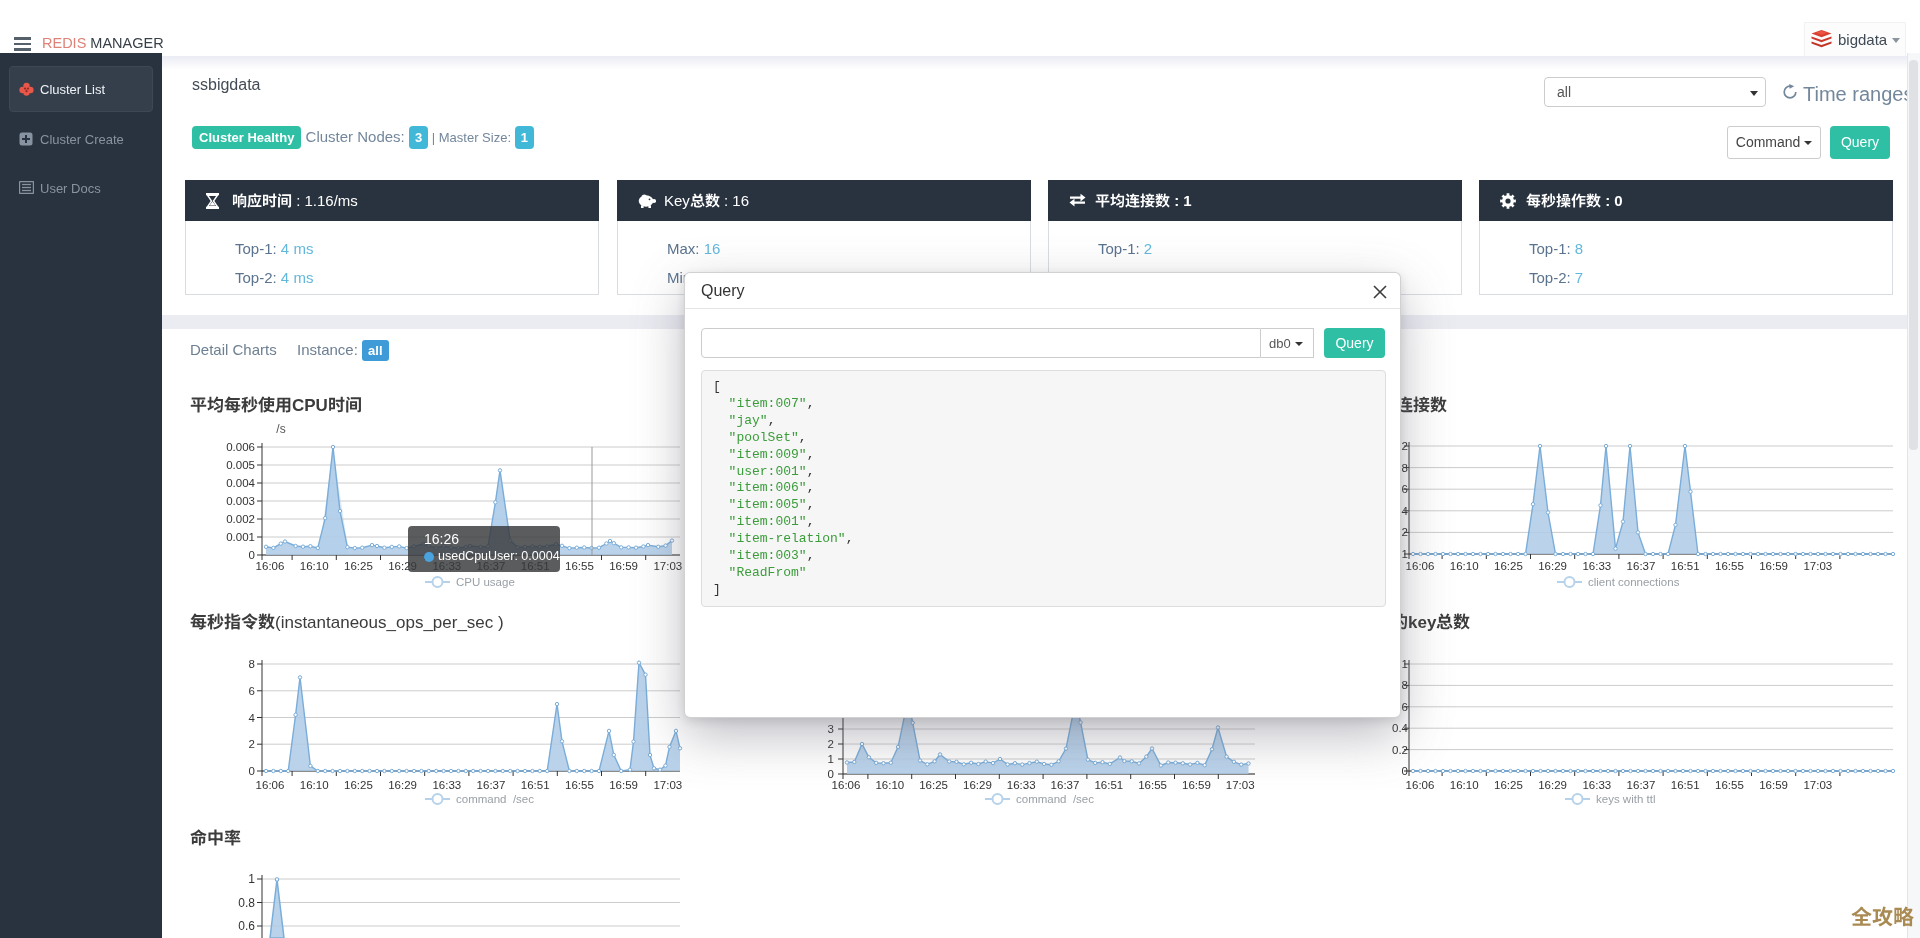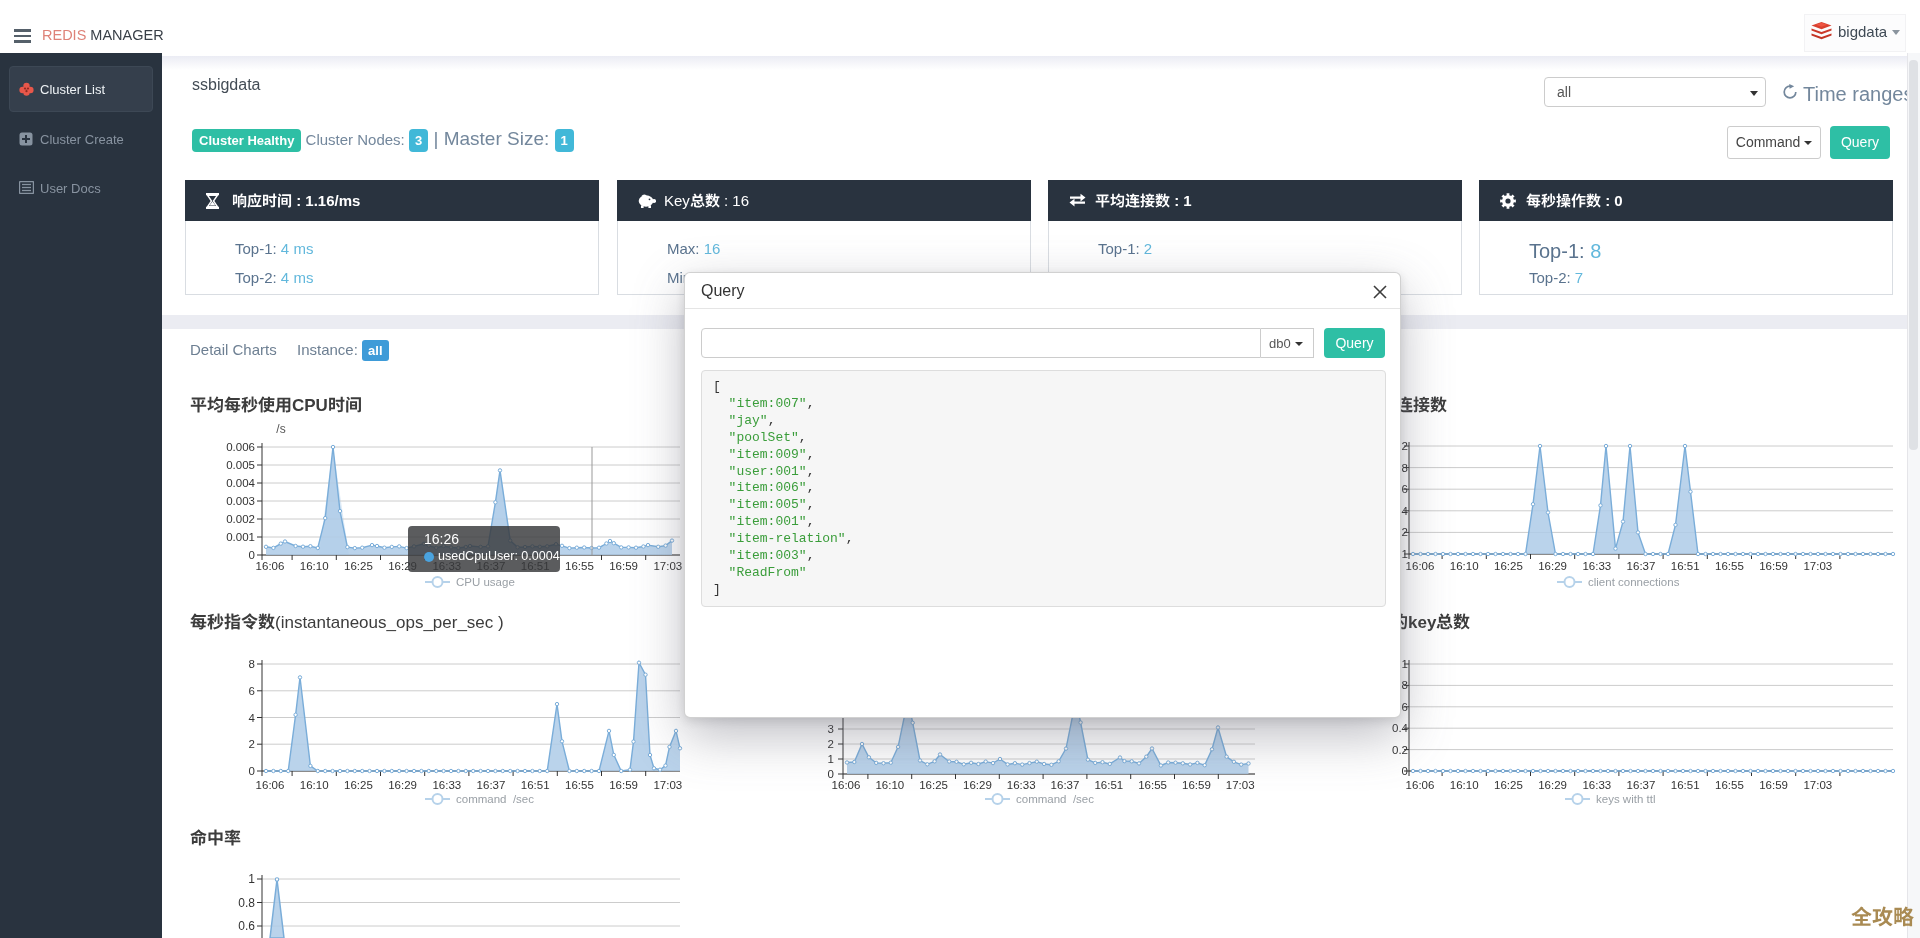--- a/index.html
+++ b/index.html
@@ -31,21 +31,21 @@
       <path id="u4EE4" d="M390 348C436 389 493 446 524 487H158V603H655C612 647 563 696 515 742C463 713 411 685 368 662L283 752C397 816 557 914 631 976L723 873C696 852 660 829 620 804C713 714 811 614 886 534L795 481L775 487H540L621 417C590 378 524 318 475 278ZM506 21C398 161 202 281 24 351C57 381 91 425 110 457C249 393 393 302 510 193C621 297 768 394 896 452C917 420 957 368 987 343C850 294 689 204 587 115L616 80Z"></path>
       <path id="u547D" d="M506 14C410 139 210 254 19 298C46 329 74 378 89 413C153 393 218 365 281 332V398H711V335C769 366 830 391 894 409C913 374 950 322 980 294C822 263 671 191 582 106L601 83ZM356 290C410 257 461 220 505 181C544 221 587 258 635 290ZM111 456V898H221V817H445V456ZM221 560H332V713H221ZM522 457V971H640V563H778V729C778 740 774 744 762 744C750 744 708 744 670 743C683 773 698 819 701 851C767 851 815 851 849 833C885 815 894 784 894 731V457Z"></path>
       <path id="u4E2D" d="M434 30V204H88V711H208V656H434V969H561V656H788V706H914V204H561V30ZM208 538V322H434V538ZM788 538H561V322H788Z"></path>
       <path id="u7387" d="M817 237C785 277 729 331 688 363L776 417C818 387 872 341 917 295ZM68 305C121 337 187 386 217 419L302 348C268 315 200 270 148 241ZM43 674V785H436V968H564V785H958V674H564V607H436V674ZM409 53 443 110H69V219H412C390 253 368 279 359 289C343 307 328 320 312 324C323 349 339 397 345 417C360 411 382 406 459 401C424 434 395 459 380 471C344 499 321 517 295 522C306 549 321 598 326 618C351 607 390 600 629 577C637 595 644 612 649 626L742 591C734 567 719 538 702 508C762 545 828 592 863 624L951 553C905 514 816 459 751 424L683 478C668 454 652 431 636 411L549 442C560 458 572 475 583 493L478 500C558 436 638 358 706 278L616 224C596 251 574 279 551 305L459 308C484 280 508 250 529 219H944V110H586C572 83 551 50 531 25ZM40 526 98 622C157 594 228 558 295 522L313 512L290 425C198 463 103 503 40 526Z"></path>
       <path id="u7684" d="M536 474C585 547 647 646 675 707L777 645C746 586 679 490 630 421ZM585 31C556 150 508 271 450 357V193H295C312 151 330 99 346 49L216 30C212 78 200 143 187 193H73V940H182V866H450V396C477 413 511 438 528 454C559 411 589 356 616 295H831C821 649 808 800 777 832C765 846 754 849 734 849C708 849 648 849 584 843C605 876 621 927 623 960C682 962 743 963 781 958C822 951 850 940 877 902C919 849 930 689 943 239C944 225 944 185 944 185H661C676 143 690 100 701 58ZM182 297H342V460H182ZM182 761V564H342V761Z"></path>
       <path id="u5168" d="M479 21C379 178 196 307 16 382C46 410 81 451 98 482C130 466 162 449 194 430V498H437V614H208V718H437V839H76V946H931V839H563V718H801V614H563V498H810V434C841 452 873 470 906 487C922 452 957 411 986 384C827 314 687 225 568 98L586 71ZM255 392C344 333 428 263 499 184C576 267 656 334 744 392Z"></path>
       <path id="u653B" d="M24 681 52 806C163 776 309 736 445 698L432 591L287 624V264H421V149H41V264H168V651ZM534 28C496 198 428 365 337 466C366 482 417 518 439 538C457 516 474 490 491 463C517 550 549 629 590 698C518 770 423 823 301 860C321 887 355 942 365 971C487 928 584 872 661 798C724 871 802 929 900 970C919 937 956 887 983 862C885 827 807 771 745 700C815 600 862 477 894 323H967V208H606C624 157 639 105 652 52ZM768 323C747 430 716 520 670 594C626 515 593 424 571 323Z"></path>
       <path id="u7565" d="M588 28C552 123 490 214 417 280V89H68V855H156V773H417V598C431 616 443 636 451 651L476 640V969H587V937H793V968H909V636L916 639C933 608 968 561 993 538C910 512 837 472 775 424C842 350 898 263 935 163L857 124L837 129H670C682 106 692 83 702 60ZM156 192H203V371H156ZM156 670V469H203V670ZM326 469V670H277V469ZM326 371H277V192H326ZM417 543V347C436 365 454 384 465 397C490 376 515 351 539 323C560 356 585 389 614 422C554 471 486 513 417 543ZM587 832V702H793V832ZM779 229C755 271 725 311 691 348C656 312 628 275 605 238L611 229ZM556 598C604 570 650 538 694 501C734 537 780 570 830 598Z"></path>
     </defs>
   </svg>
-<div class="abs" style="left:0;top:8px;width:1808px;height:53px;background:#fff">
+<div class="abs" style="left:0;top:16px;width:1808px;height:53px;background:#fff">
     <div class="abs" style="left:14px;top:21px;width:17px;height:2.6px;background:#55606a"></div>
     <div class="abs" style="left:14px;top:26.5px;width:17px;height:2.6px;background:#55606a"></div>
     <div class="abs" style="left:14px;top:32px;width:17px;height:2.6px;background:#55606a"></div>
     <div class="abs" style="left:42px;top:19px;font-size:14.5px;color:#de8278">REDIS <span style="color:#383f47">MANAGER</span></div>
     <div class="abs" style="left:1804px;top:6px;width:102px;height:38px;background:#fcfcfd;border:1px solid #f2f2f4"></div>
     <svg class="abs" style="left:1810px;top:14px" width="23" height="20" viewBox="0 0 32 28">
 <path d="M16 0 L30 5 L16 10 L2 5 Z" fill="#d8402f"></path>
 <path d="M2 9 L16 14 L30 9 L30 12 L16 17 L2 12 Z" fill="#cc392a"></path>
 <path d="M2 16 L16 21 L30 16 L30 19 L16 24 L2 19 Z" fill="#c33425"></path>
 <path d="M16 1 L24 3.8 L16 6.6 L8 3.8 Z" fill="#ee5442"></path>
@@ -75,41 +75,41 @@
 <rect x="0.5" y="0.5" width="14" height="12" rx="1" fill="none" stroke="#8793a0" stroke-width="1.4"></rect>
 <line x1="3" y1="3.5" x2="12" y2="3.5" stroke="#8793a0" stroke-width="1.3"></line>
 <line x1="3" y1="6.5" x2="12" y2="6.5" stroke="#8793a0" stroke-width="1.3"></line>
 <line x1="3" y1="9.5" x2="12" y2="9.5" stroke="#8793a0" stroke-width="1.3"></line>
 </svg>
     <div class="abs" style="left:40px;top:128px;font-size:13px;color:#8893a0">User Docs</div>
   </div>
 <div class="abs" style="left:162px;top:56px;width:1758px;height:14px;background:linear-gradient(#ebecf4,#ffffff)"></div>
 <div class="abs" style="left:162px;top:315px;width:1758px;height:14px;background:#ebecf2"></div>
 <div class="abs" style="left:192px;top:76px;font-size:16px;color:#434c55">ssbigdata</div>
-<div class="abs" style="left:192px;top:128px"><span class="badge-teal">Cluster Healthy</span><span style="font-size:15px;color:#73879C"> Cluster Nodes: </span><span class="badge-blue">3</span><span style="font-size:19px;color:#73879C"> | Master Size: </span><span class="badge-blue">1</span></div>
+<div class="abs" style="left:192px;top:128px"><span class="badge-teal">Cluster Healthy</span><span style="font-size:15px;color:#73879C"> Cluster Nodes: </span><span class="badge-blue">3</span><span style="font-size:13px;color:#73879C"> | Master Size: </span><span class="badge-blue">1</span></div>
 <div class="abs" style="left:1544px;top:77px;width:222px;height:30px;border:1px solid #ccc;border-radius:4px;background:#fff">
     <span class="abs" style="left:12px;top:6px;font-size:14px;color:#555">all</span>
     <span class="abs" style="left:205px;top:13px;width:0;height:0;border-left:4.5px solid transparent;border-right:4.5px solid transparent;border-top:5px solid #333"></span>
   </div>
 <svg class="abs" style="left:1782px;top:84px" width="16" height="16" viewBox="0 0 16 16">
 <path d="M13.8 8 A5.8 5.8 0 1 1 8 2.2" fill="none" stroke="#73879C" stroke-width="1.7"></path>
 <path d="M7.2 0 L12.2 2.2 L7.6 4.8 Z" fill="#73879C"></path>
 </svg>
 <div class="abs" style="left:1803px;top:83px;font-size:20px;color:#73879C">Time ranges</div>
 <div class="abs" style="left:1727px;top:126px;width:94px;height:33px;border:1px solid #ccc;border-radius:3px;background:#fff;text-align:center"><span style="font-size:14px;color:#444;line-height:31px">Command <span style="display:inline-block;vertical-align:2px;width:0;height:0;border-left:4px solid transparent;border-right:4px solid transparent;border-top:4.5px solid #333"></span></span></div>
 <div class="abs btn-teal" style="left:1830px;top:126px;width:60px;height:33px;line-height:33px">Query</div>
 <div class="abs" style="left:185px;top:180px;width:414px;height:115px;border:1px solid #d9dde2;background:#fff"></div>
 <div class="abs" style="left:185px;top:180px;width:414px;height:41px;background:#29333f"></div>
 <svg class="abs" style="left:206px;top:193px" width="13" height="16" viewBox="0 0 13 16">
 <rect x="0" y="0" width="13" height="2.2" fill="#fff"></rect>
     <rect x="0" y="13.8" width="13" height="2.2" fill="#fff"></rect>
 <path d="M1.5 2.2 L11.5 2.2 L7.5 8 L11.5 13.8 L1.5 13.8 L5.5 8 Z" fill="none" stroke="#fff" stroke-width="1.4"></path>
 <path d="M3.5 12.6 L9.5 12.6 L6.5 8.6 Z" fill="#fff"></path>
   </svg>
-<div class="abs" style="left:232px;top:192px;font-size:15px;font-weight:bold;color:#fff"><svg style="width:15px;height:15px;vertical-align:-0.13em" viewBox="0 0 1000 1000" fill="currentColor">
+<div class="abs" style="left:232px;top:192px;font-size:15px;font-weight:normal;color:#fff"><svg style="width:15px;height:15px;vertical-align:-0.13em" viewBox="0 0 1000 1000" fill="currentColor">
       <use href="#u54CD"></use>
     </svg><svg style="width:15px;height:15px;vertical-align:-0.13em" viewBox="0 0 1000 1000" fill="currentColor">
       <use href="#u5E94"></use>
     </svg><svg style="width:15px;height:15px;vertical-align:-0.13em" viewBox="0 0 1000 1000" fill="currentColor">
       <use href="#u65F6"></use>
     </svg><svg style="width:15px;height:15px;vertical-align:-0.13em" viewBox="0 0 1000 1000" fill="currentColor">
       <use href="#u95F4"></use>
     </svg> : 1.16/ms</div>
 <div class="abs" style="left:235px;top:240px;font-size:15px"><span style="color:#5A738E">Top-1:</span><span style="color:#62b8dc"> 4  ms</span></div>
 <div class="abs" style="left:235px;top:269px;font-size:15px"><span style="color:#5A738E">Top-2:</span><span style="color:#62b8dc"> 4  ms</span></div>
@@ -158,21 +158,21 @@
       <use href="#u6BCF"></use>
     </svg><svg style="width:15px;height:15px;vertical-align:-0.13em" viewBox="0 0 1000 1000" fill="currentColor">
       <use href="#u79D2"></use>
     </svg><svg style="width:15px;height:15px;vertical-align:-0.13em" viewBox="0 0 1000 1000" fill="currentColor">
       <use href="#u64CD"></use>
     </svg><svg style="width:15px;height:15px;vertical-align:-0.13em" viewBox="0 0 1000 1000" fill="currentColor">
       <use href="#u4F5C"></use>
     </svg><svg style="width:15px;height:15px;vertical-align:-0.13em" viewBox="0 0 1000 1000" fill="currentColor">
       <use href="#u6570"></use>
     </svg> : 0</div>
-<div class="abs" style="left:1529px;top:240px;font-size:20px"><span style="color:#5A738E">Top-1:</span><span style="color:#62b8dc"> 8</span></div>
+<div class="abs" style="left:1529px;top:240px;font-size:15px"><span style="color:#5A738E">Top-1:</span><span style="color:#62b8dc"> 8</span></div>
 <div class="abs" style="left:1529px;top:269px;font-size:15px"><span style="color:#5A738E">Top-2:</span><span style="color:#62b8dc"> 7</span></div>
 <div class="abs" style="left:190px;top:341px;font-size:15px;color:#6d7f92">Detail Charts</div>
 <div class="abs" style="left:297px;top:341px;font-size:15px;color:#6d7f92">Instance: <span style="background:#3e9bd8;color:#fff;font-weight:bold;font-size:13px;border-radius:3px;padding:3px 6px">all</span></div>
 <svg class="abs" style="left:0;top:329px" width="1920" height="609" viewBox="0 329 1920 609" font-family="Liberation Sans,sans-serif">
     <path d="M319 555 L333 448 L349 555 Z" fill="#b9d5ef" opacity="0.5"></path>
     <path d="M488 555 L500 470 L513 555 Z" fill="#b9d5ef" opacity="0.5"></path>
     <line x1="262" y1="447.0" x2="680" y2="447.0" stroke="#ccc" stroke-width="1"></line>
     <text x="255" y="451.0" text-anchor="end" font-size="11.5" fill="#333">0.006</text>
     <line x1="257" y1="447.0" x2="262" y2="447.0" stroke="#333" stroke-width="1"></line>
     <line x1="262" y1="465.0" x2="680" y2="465.0" stroke="#ccc" stroke-width="1"></line>

